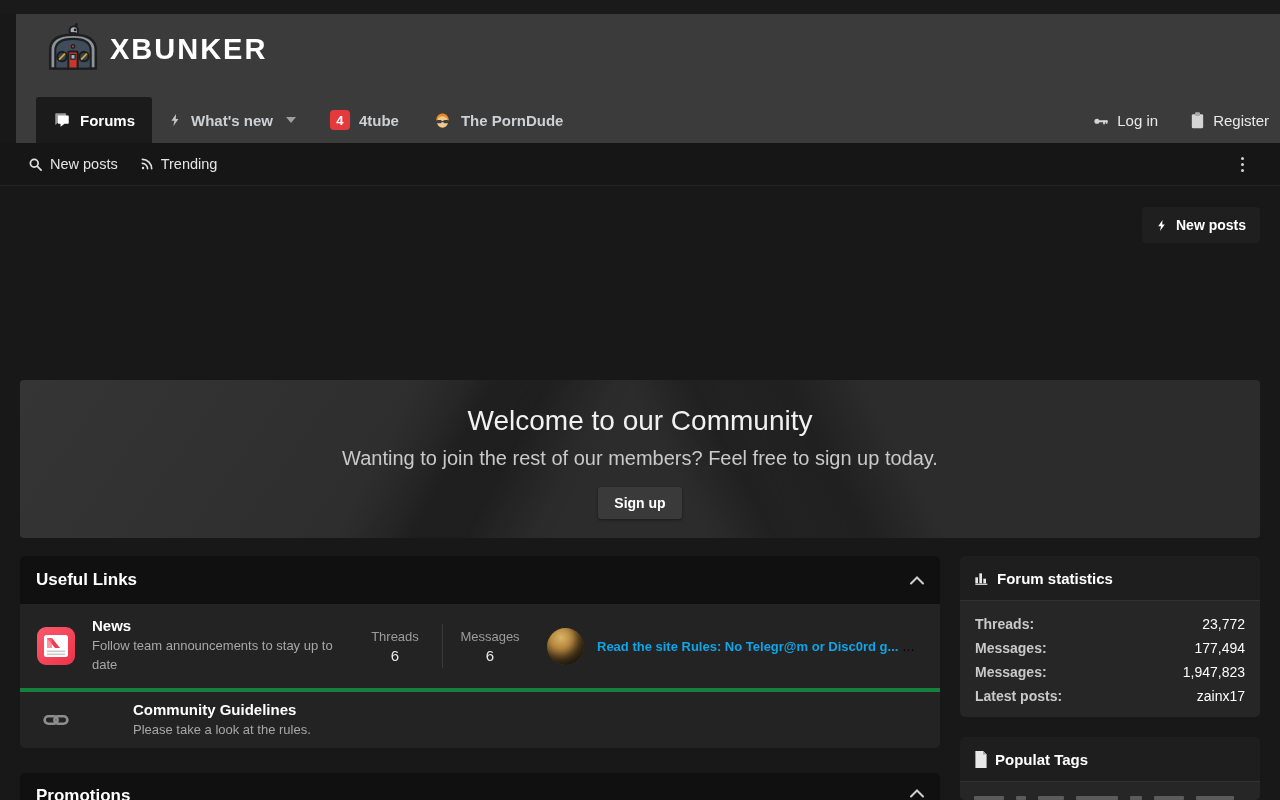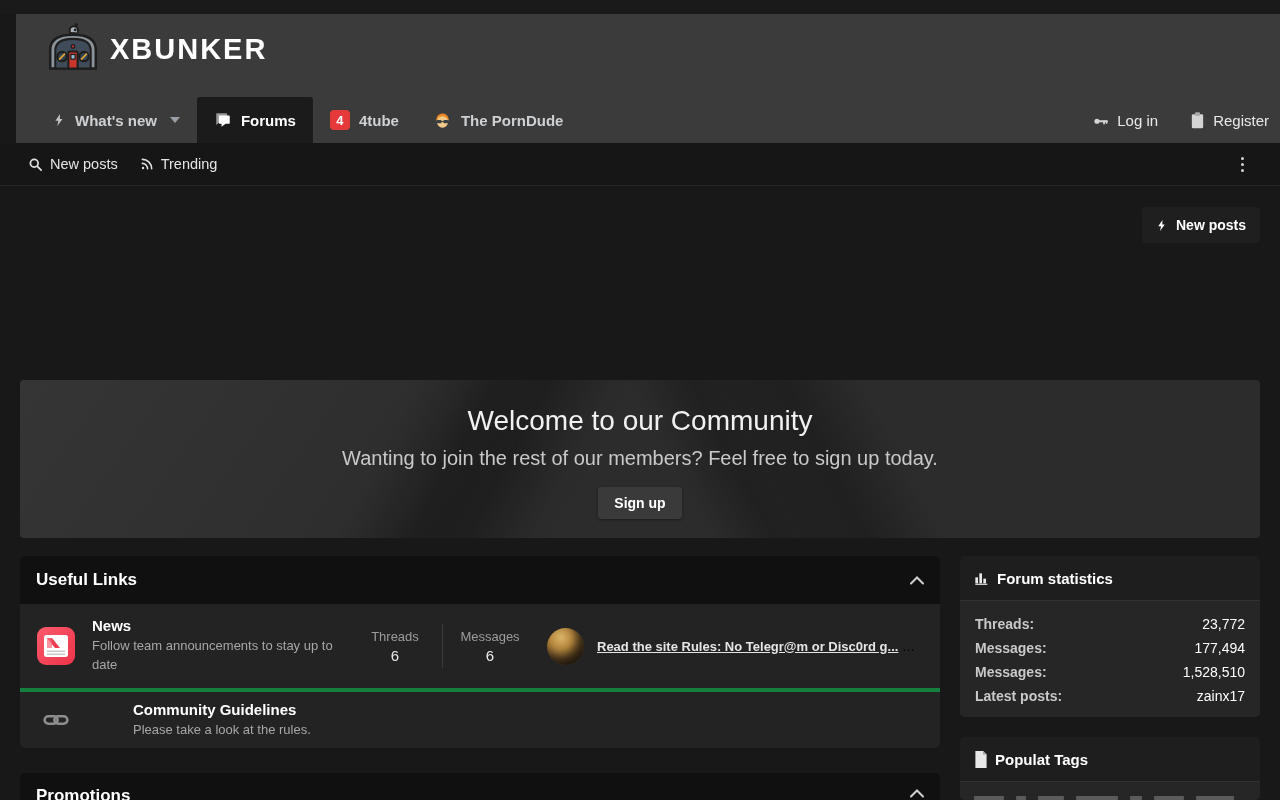--- a/index.html
+++ b/index.html
@@ -75,21 +75,21 @@
   .stat-divider { width:1px; height:44px; background:#3a3a3a; margin:0 6px; }
   .node-latest { display:flex; align-items:center; gap:13px; margin-left:16px; min-width:0; flex:1; }
   .avatar {
     width:37px; height:37px; border-radius:50%; flex:none; cursor:pointer;
     background:
       radial-gradient(circle at 38% 26%, #d9b469 0%, #b8893f 30%, #7a5a2c 55%, #3a2b16 85%),
       #2e2013;
     box-shadow: inset -6px -8px 10px rgba(0,0,0,0.55);
   }
   .latest-line { min-width:0; white-space:nowrap; overflow:hidden; text-overflow:ellipsis; font-size:13px; }
-  .latest-title { font-weight:700; color:#e5e5e5; cursor:pointer;text-decoration:underline; }
+  .latest-title { font-weight:700; color:#0ea5e9; cursor:pointer; }
   .latest-meta { color:#9b9b9b; font-size:12.5px; margin-left:5px; }
 
   
   .promotions { left:20px; top:773px; width:920px; height:27px; border-radius:5px 5px 0 0; }
   .promotions .block-header { align-items:flex-start; padding-top:13px; height:48px; }
   .promotions .chev { margin-top:3px; }
 
   
   .side-block { position:absolute; left:960px; width:300px; border-radius:5px; overflow:hidden; }
   .side-header { background:#1e1e1e; height:45px; display:flex; align-items:center; gap:7px; padding:0 14px; border-bottom:1px solid #323232; cursor:pointer; }
@@ -129,41 +129,41 @@
         <line x1="41.5" y1="44.5" x2="48.5" y2="37.5" stroke="#dfa23b" stroke-width="2.2"></line>
         <circle cx="32" cy="29" r="2.1" fill="#c9372c" stroke="#1e1e1e" stroke-width="1.6"></circle>
         <rect x="26.5" y="35" width="11" height="20" rx="1" fill="#c9372c" stroke="#1e1e1e" stroke-width="2.4"></rect>
         <rect x="29.5" y="38.5" width="5" height="5.5" fill="#8fc0d4" stroke="#1e1e1e" stroke-width="1.4"></rect>
       </svg>
     </span>
     <span class="brand-name">XBUNKER</span>
   </div>
 
   <div class="tabs">
+    <div class="tab active">
+      <span>
+        <svg width="18" height="18" viewBox="0 0 24 24" fill="#ffffff">
+          <path d="M3 3h13.5a1 1 0 0 1 1 1v9a1 1 0 0 1-1 1H8.5L3 18.5V4a1 1 0 0 1 1-1z" opacity="0.55"></path>
+          <path d="M6.5 6H20a1 1 0 0 1 1 1v9a1 1 0 0 1-1 1h-4.5L10 21v-4H7.5a1 1 0 0 1-1-1V6z"></path>
+        </svg>
+      </span>
+      <span>Forums</span>
+    </div>
     <div class="tab">
       <span>
         <svg width="13" height="16" viewBox="0 0 24 24" fill="#c3c6c9">
             <path d="M13 1 4.5 13.5H10L8 23l9.5-13H12.5z"></path>
           </svg>
       </span>
       <span>What's new</span>
       <span class="caret">
         <svg width="10" height="7" viewBox="0 0 10 7" fill="#9aa0a5">
             <path d="M0 0h10L5 6z"></path>
           </svg>
       </span>
-    </div>
-    <div class="tab active">
-      <span>
-        <svg width="18" height="18" viewBox="0 0 24 24" fill="#ffffff">
-          <path d="M3 3h13.5a1 1 0 0 1 1 1v9a1 1 0 0 1-1 1H8.5L3 18.5V4a1 1 0 0 1 1-1z" opacity="0.55"></path>
-          <path d="M6.5 6H20a1 1 0 0 1 1 1v9a1 1 0 0 1-1 1h-4.5L10 21v-4H7.5a1 1 0 0 1-1-1V6z"></path>
-        </svg>
-      </span>
-      <span>Forums</span>
     </div>
     <div class="tab">
       <span class="badge4">4</span>
       <span>4tube</span>
     </div>
     <div class="tab">
       <span>
         <svg width="19" height="19" viewBox="0 0 24 24">
           <path d="M4 12c0-6 4-9 8-9s8 3 8 9z" fill="#e8872a"></path>
           <path d="M6 8c2-2 9-3 12 1l-1 3H7z" fill="#f2a33c"></path>
@@ -335,21 +335,21 @@
     <div class="stat-row">
       <span class="lbl">Threads:</span>
       <span class="val">23,772</span>
     </div>
     <div class="stat-row">
       <span class="lbl">Messages:</span>
       <span class="val">177,494</span>
     </div>
     <div class="stat-row">
       <span class="lbl">Messages:</span>
-      <span class="val">1,528,510</span>
+      <span class="val">1,947,823</span>
     </div>
     <div class="stat-row">
       <span class="lbl">Latest posts:</span>
       <span class="val">zainx17</span>
     </div>
   </div>
 </div>
 
 <div class="side-block tags-block">
   <div class="side-header">

